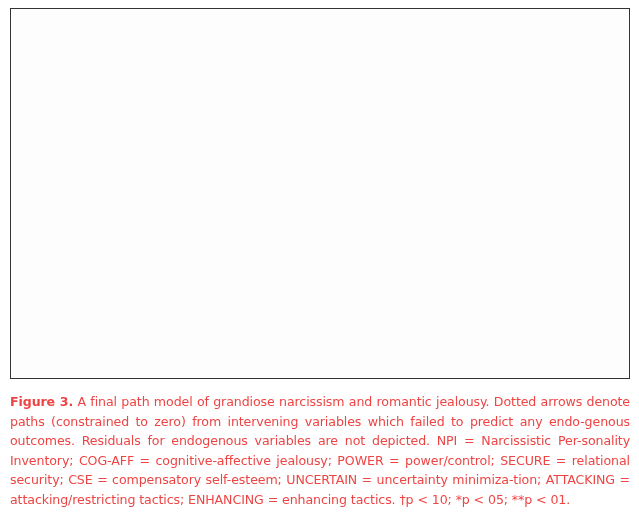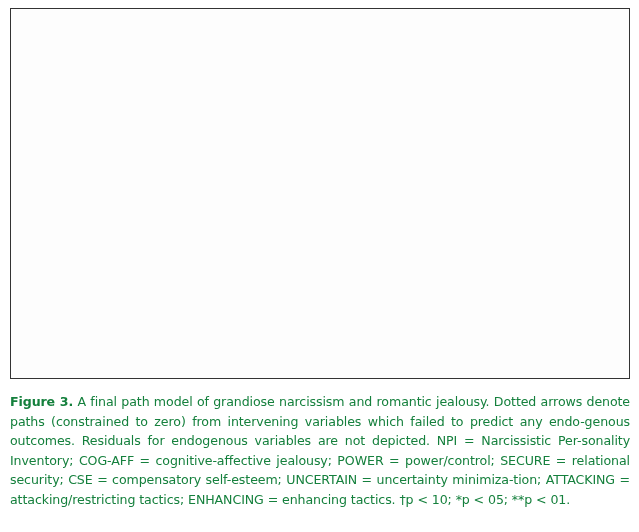--- a/index.html
+++ b/index.html
@@ -5,21 +5,21 @@
   html, body { margin: 0; padding: 0; background: #ffffff; }
   body { width: 639px; height: 532px; position: relative; overflow: hidden; }
   #figure-frame {
     position: absolute; left: 10px; top: 8px; width: 620px; height: 371px;
     border: 1px solid #333; background: #fdfdfd; box-sizing: border-box;
   }
   #diagram { position: absolute; left: 0; top: 0; }
   #caption {
     position: absolute; left: 10px; top: 392px; width: 620px;
     font-family: "DejaVu Sans", sans-serif; font-size: 12.6px; line-height: 19.5px;
-    color: #15803d; text-align: justify; letter-spacing: -0.1px;
+    color: #ef4444; text-align: justify; letter-spacing: -0.1px;
   }
   #caption .fig-label { font-weight: bold; }
 </style>
 </head>
 <body>
 
 <div id="figure-frame"></div>
 
 <svg id="diagram" width="639" height="385" viewBox="0 0 639 385" xmlns="http://www.w3.org/2000/svg">
   <defs>

